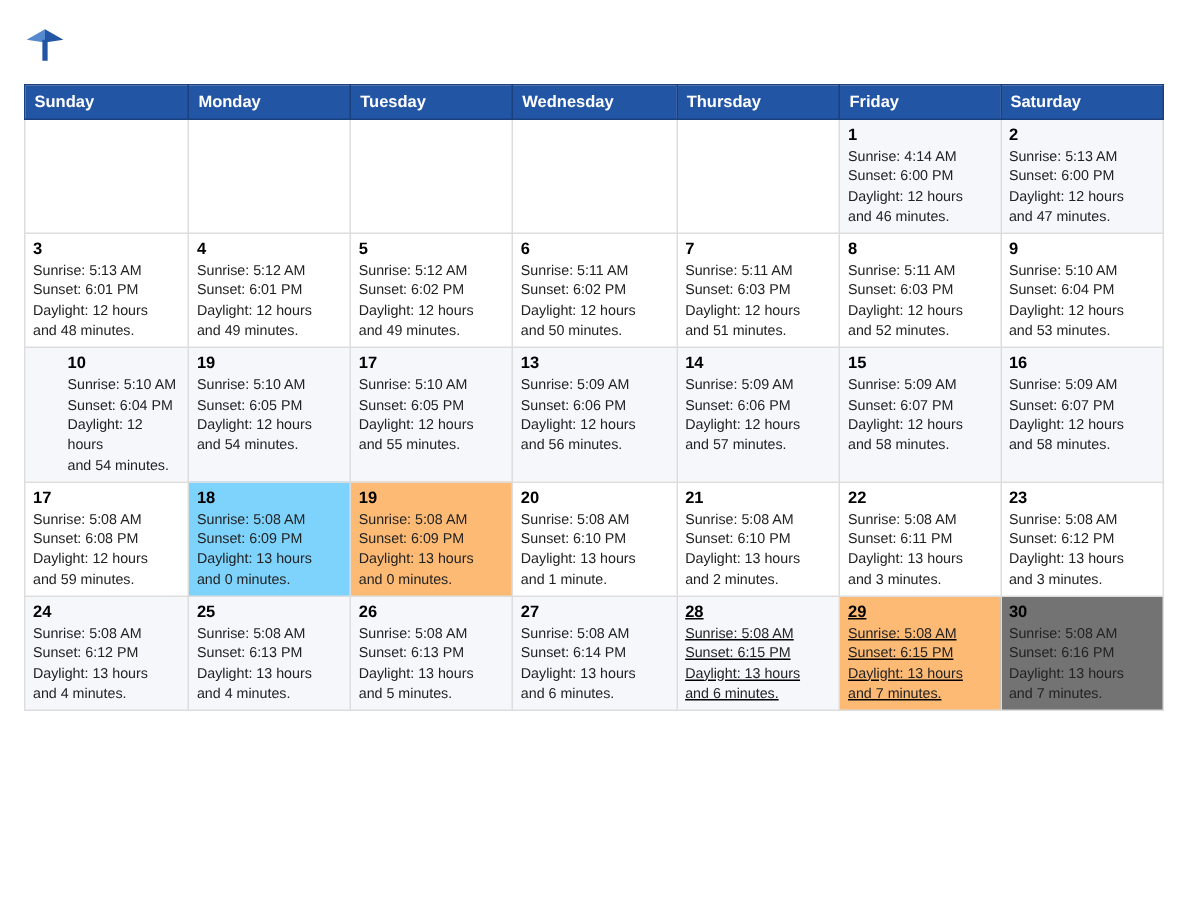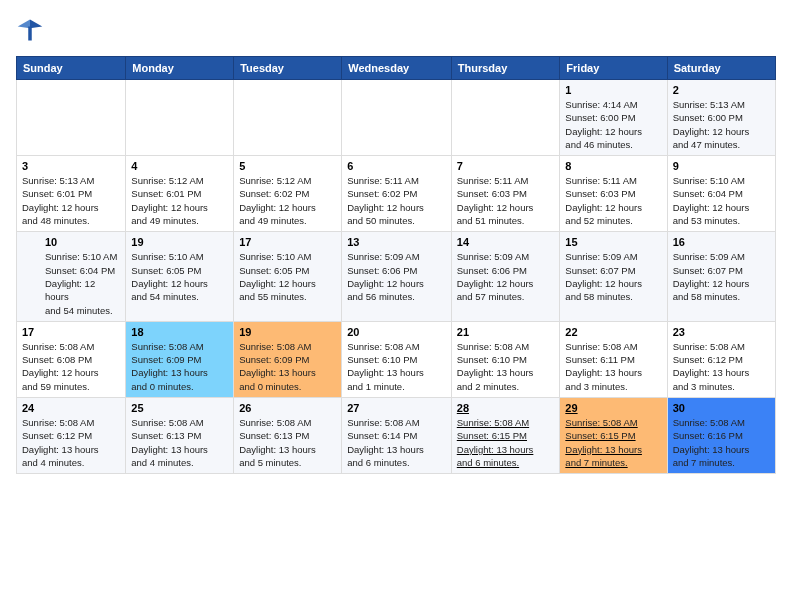--- a/index.html
+++ b/index.html
@@ -336,21 +336,21 @@
 Daylight: 13 hours
 and 6 minutes.</div>
         </td>
         <td style="background: #fdba74; text-decoration: underline;">
           <span class="day-num">29</span>
           <div class="day-info" style="white-space: pre-line;">Sunrise: 5:08 AM
 Sunset: 6:15 PM
 Daylight: 13 hours
 and 7 minutes.</div>
         </td>
-        <td style="background: #3b82f6;">
+        <td style="background: #737373;">
           <span class="day-num">30</span>
           <div class="day-info" style="white-space: pre-line;">Sunrise: 5:08 AM
 Sunset: 6:16 PM
 Daylight: 13 hours
 and 7 minutes.</div>
         </td>
       </tr>
     </tbody>
 </table>
 

